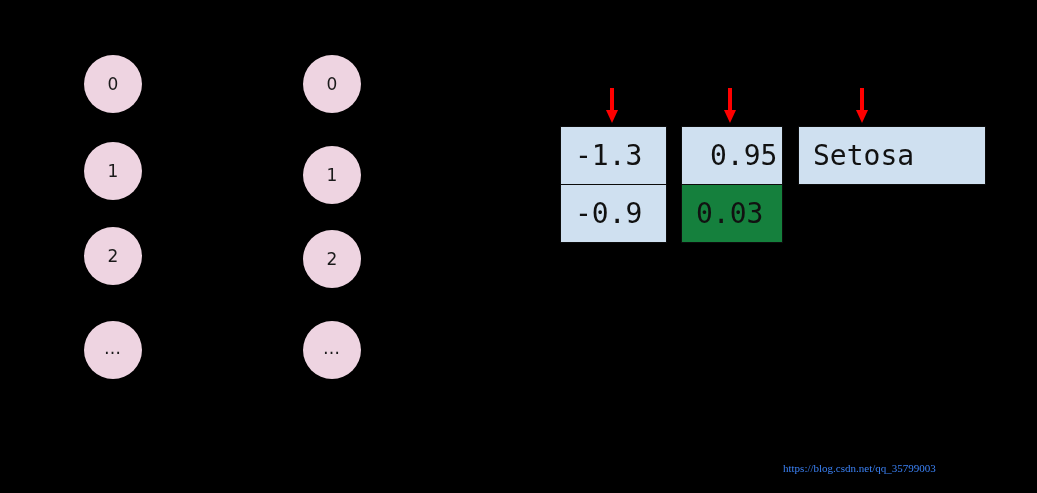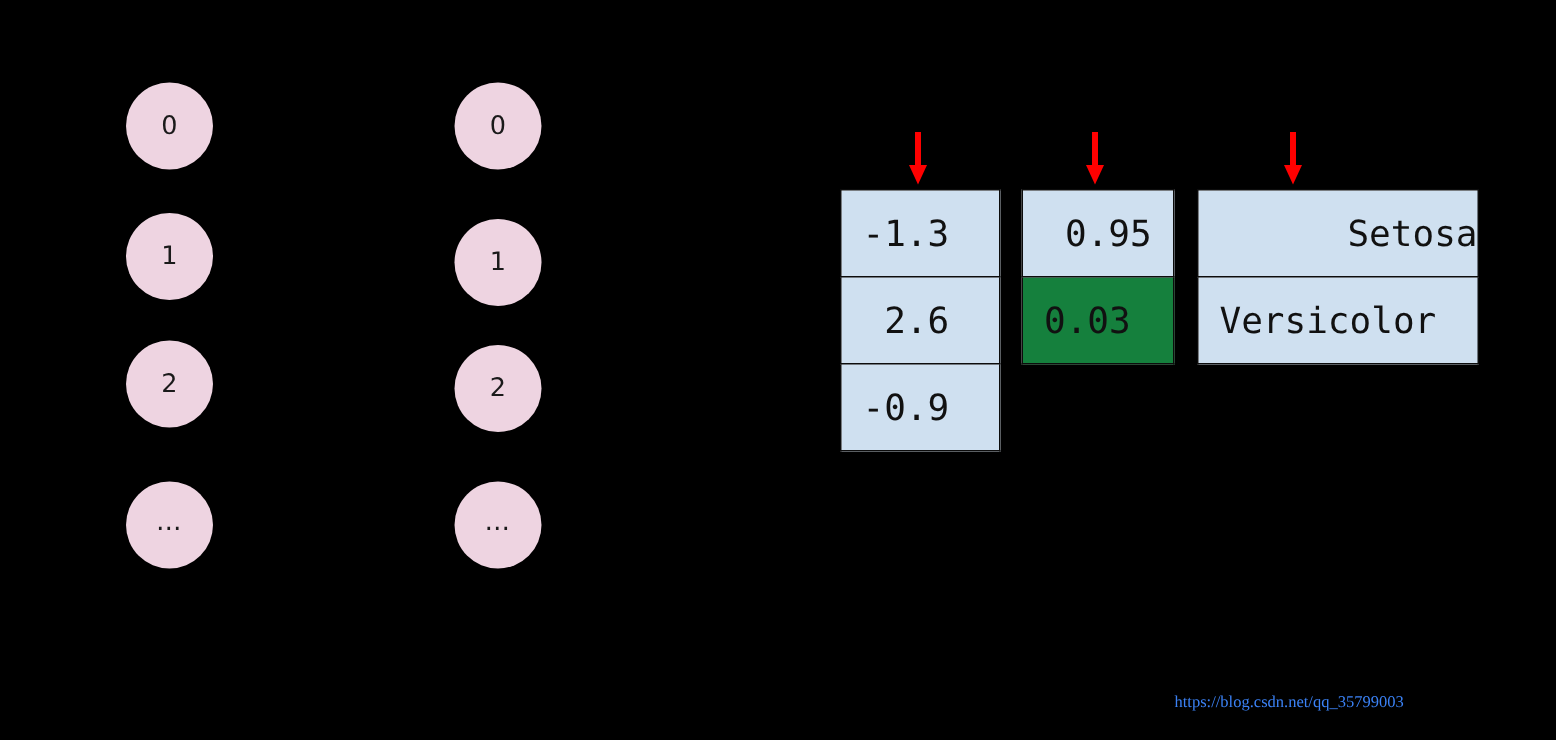--- a/index.html
+++ b/index.html
@@ -47,21 +47,21 @@
     table-layout: fixed;
     background: #ffffff;
   }
   .grid-table td {
     background: #cfe0f0;
     border: 1.6px solid #0c0c0c;
     height: 58px;
     box-sizing: border-box;
     padding: 0 0 0 14px;
     font-family: "DejaVu Sans Mono", monospace;
-    font-size: 24px;
+    font-size: 28px;
     color: #111111;
     white-space: pre;
     vertical-align: middle;
     line-height: 1;
   }
 
   
   .arrow {
     position: absolute;
     width: 18px;
@@ -94,44 +94,38 @@
       <div class="node ellipsis" style="left: 303px; top: 321px; background: rgb(238, 212, 225);">…</div>
     </div>
 
   <div id="table-layer">
       <table class="grid-table" style="left: 560px; top: 126px; width: 107px;">
         <tbody>
           <tr>
             <td style="background: rgb(207, 224, 240); border-color: rgb(12, 12, 12);">-1.3</td>
           </tr>
           <tr>
-            <td style="background: rgb(207, 224, 240); border-color: rgb(12, 12, 12);"> 2.6</td>
-          </tr>
-          <tr>
             <td style="background: rgb(207, 224, 240); border-color: rgb(12, 12, 12);">-0.9</td>
           </tr>
         </tbody>
       </table>
       <table class="grid-table" style="left: 681px; top: 126px; width: 102px;">
         <tbody>
           <tr>
             <td style="background: rgb(207, 224, 240); border-color: rgb(12, 12, 12); padding-left: 28px;">0.95</td>
           </tr>
           <tr>
             <td style="background: #15803d; border-color: rgb(12, 12, 12);">0.03</td>
           </tr>
         </tbody>
       </table>
       <table class="grid-table" style="left: 798px; top: 126px; width: 188px;">
         <tbody>
           <tr>
-            <td style="background: rgb(207, 224, 240); border-color: rgb(12, 12, 12); text-align: right;">Setosa</td>
-          </tr>
-          <tr>
-            <td style="background: rgb(207, 224, 240); border-color: rgb(12, 12, 12);">Versicolor</td>
+            <td style="background: rgb(207, 224, 240); border-color: rgb(12, 12, 12);">Setosa</td>
           </tr>
         </tbody>
       </table>
     </div>
 
   <div id="arrow-layer">
       <div class="arrow" style="left: 603px; top: 88px;"><svg width="18" height="36" viewBox="0 0 18 36" xmlns="http://www.w3.org/2000/svg">
           <line x1="9" y1="0" x2="9" y2="26" stroke="#ff0000" stroke-width="4"></line>
           <polygon points="9,35 3,22 15,22" fill="#ff0000"></polygon>
         </svg></div>

